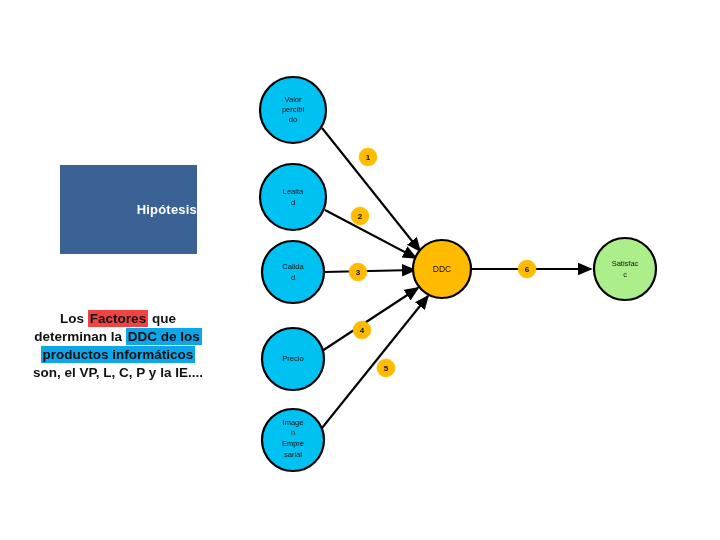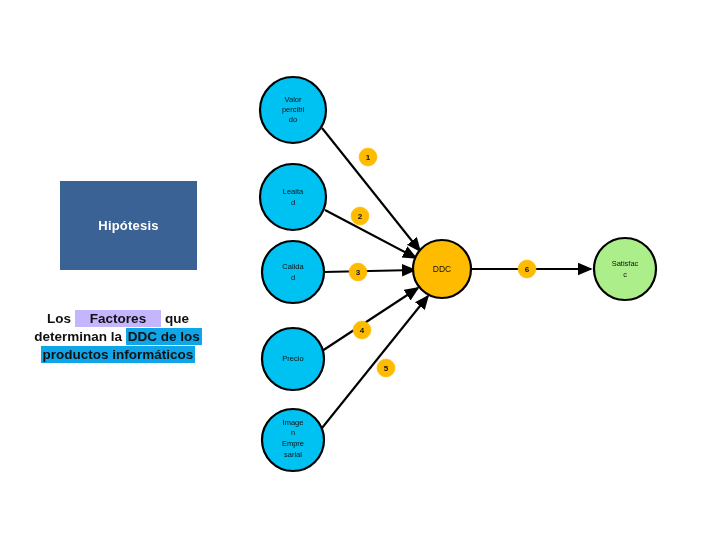--- a/index.html
+++ b/index.html
@@ -24,22 +24,21 @@
   
   .hypothesis-box {
     position: absolute;
     left: 60px;
     top: 165px;
     width: 137px;
     height: 89px;
     background: #3A6294;
     display: flex;
     align-items: center;
-    justify-content: center;
-    margin-top: 16px;
+    justify-content: flex-end;
   }
   .hypothesis-box .label {
     color: #ffffff;
     font-size: 13px;
     font-weight: bold;
     letter-spacing: 0.2px;
     font-family: "Liberation Sans", sans-serif;
   }
 
   
@@ -53,23 +52,23 @@
     font-weight: bold;
     color: #111111;
     line-height: 18px;
     font-family: "Liberation Sans", sans-serif;
   }
   .statement .line {
     display: block;
     white-space: nowrap;
   }
   .hl-cyan {
-    background: #c4b5fd;
+    background: #ef4444;
     color: #111111;
-    padding: 1px 15px;
+    padding: 1px 2px;
   }
   .hl-green {
     background: #0ea5e9;
     color: #111111;
     padding: 1px 2px;
   }
 
   
   #diagram {
     position: absolute;
@@ -125,20 +124,21 @@
 <div id="stage">
 
   <div class="hypothesis-box">
     <span class="label">Hipótesis</span>
   </div>
 
   <div class="statement">
     <span class="line"><span>Los </span><span class="hl-cyan">Factores</span><span> que</span></span>
     <span class="line"><span>determinan la </span><span class="hl-green">DDC de los</span></span>
     <span class="line"><span class="hl-green">productos informáticos</span></span>
+    <span class="line">son, el VP, L, C, P y la IE....</span>
   </div>
 
   <svg id="diagram" viewBox="0 0 720 540">
     <defs>
       <marker id="arrowhead" markerWidth="7" markerHeight="7" refX="6.2" refY="3" orient="auto" markerUnits="strokeWidth">
         <path d="M0,0 L7,3 L0,6 Z" fill="#000000"></path>
       </marker>
     </defs>
 
     <g>

